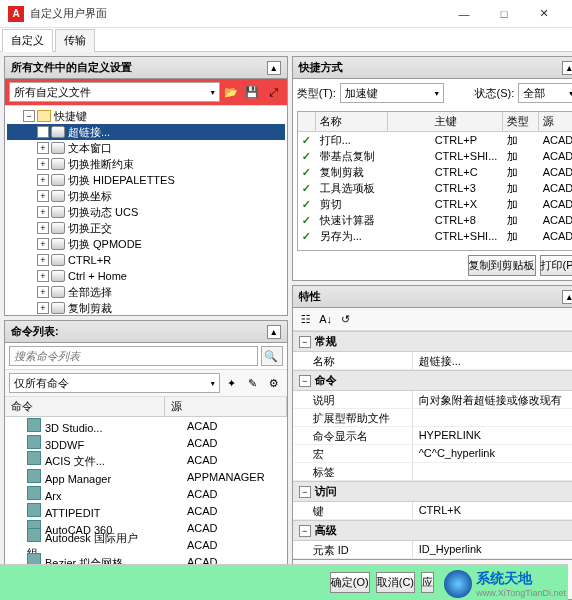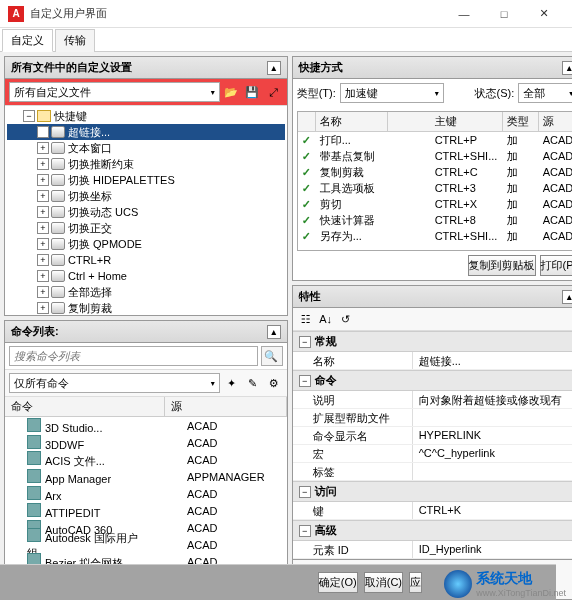--- a/index.html
+++ b/index.html
@@ -67,21 +67,21 @@
 
 .props { flex: 1; overflow: auto; }
 .props-toolbar { padding: 2px 4px; display: flex; gap: 2px; border-bottom: 1px solid #ddd; background: #f8f8f8; }
 .prop-group { background: #e8e8e8; padding: 2px 6px; border-top: 1px solid #ccc; border-bottom: 1px solid #ccc; display: flex; align-items: center; }
 .prop-group .tree-exp { margin-right: 4px; }
 .prop-row { display: flex; height: 18px; border-bottom: 1px solid #eee; }
 .prop-key { width: 120px; padding: 2px 6px 2px 20px; border-right: 1px solid #ddd; }
 .prop-val { flex: 1; padding: 2px 6px; }
 .prop-desc { height: 40px; border-top: 1px solid #999; padding: 4px 6px; background: #f8f8f8; }
 
-.footer { position: absolute; bottom: 0; left: 0; right: 16px; height: 36px; display: flex; align-items: center; justify-content: flex-end; padding: 0 8px; gap: 6px; background: #a3a3a3; border-top: 1px solid #ccc; }
+.footer { position: absolute; bottom: 0; left: 0; right: 4px; height: 36px; display: flex; align-items: center; justify-content: flex-end; padding: 0 8px; gap: 6px; background: #86efac; border-top: 1px solid #ccc; }
 .watermark { position: absolute; right: 6px; bottom: 2px; display: flex; align-items: center; gap: 4px; }
 .wm-icon { width: 28px; height: 28px; background: radial-gradient(#6cf,#038); border-radius: 50%; }
 .wm-text1 { color: #0066cc; font-size: 14px; font-weight: bold; }
 .wm-text2 { color: #888; font-size: 9px; }
 .chev { font-size: 8px; }
 </style>
 </head>
 <body>
 
 <div class="titlebar">

